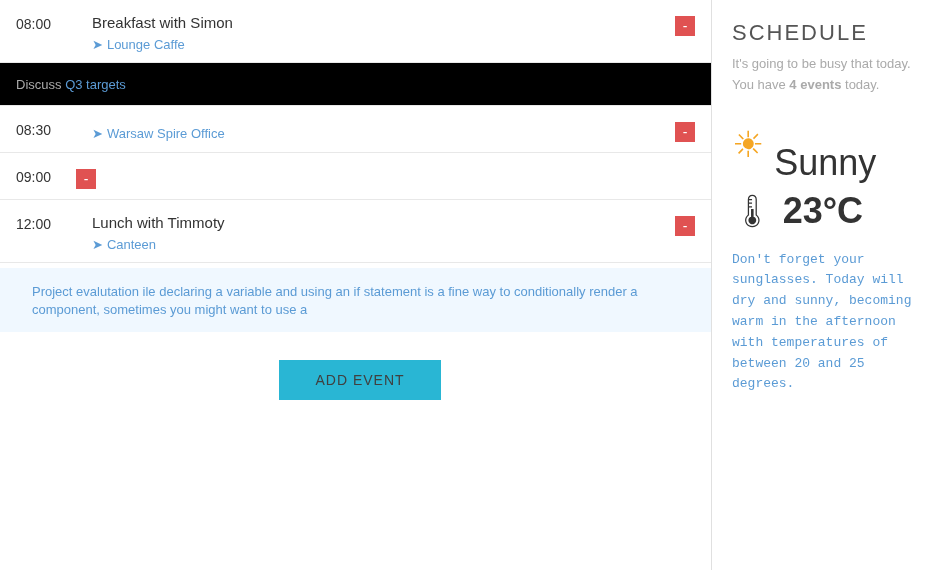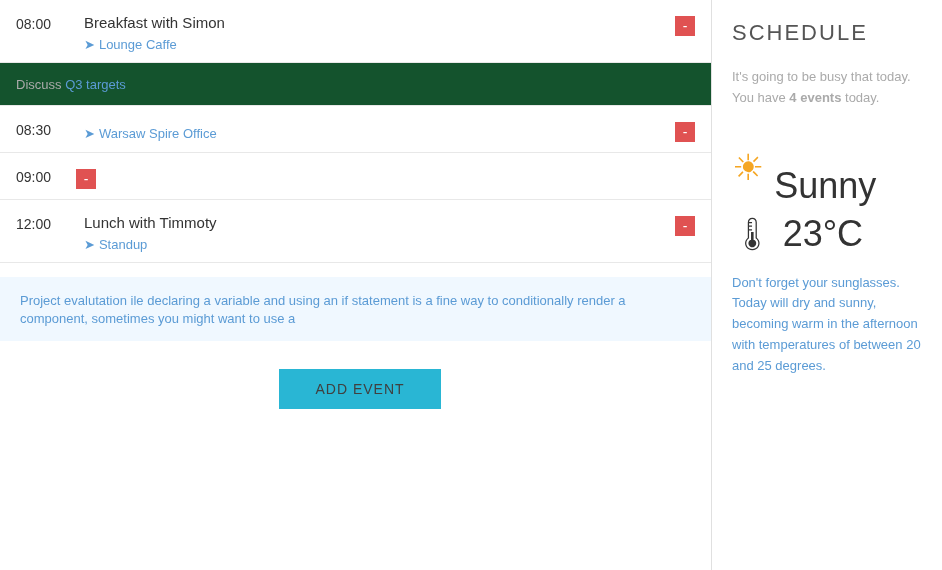--- a/index.html
+++ b/index.html
@@ -30,20 +30,21 @@
       font-size: 14px;
       font-weight: 400;
       color: #333;
       min-width: 60px;
       padding-top: 2px;
     }
 
     .event-details {
       flex: 1;
       padding-left: 8px;
+      margin-left: 8px;
     }
 
     .event-title {
       font-size: 15px;
       color: #333;
       font-weight: 400;
     }
 
     .event-location {
       font-size: 13px;
@@ -62,38 +63,38 @@
       height: 20px;
       font-size: 14px;
       line-height: 18px;
       text-align: center;
       cursor: pointer;
       flex-shrink: 0;
       margin-top: 2px;
     }
 
     .note-row {
-      background: #14532d;
+      background: #000000;
       padding: 12px 16px;
       border-bottom: 1px solid #e8e8e8;
     }
 
     .note-text {
       font-size: 13px;
       color: #aaa;
     }
 
     .note-text .highlight {
       color: #5b9bd5;
     }
 
     .note-row-blue {
       background: #f0f8ff;
-      padding: 14px 20px;
-      margin-top: 14px;
+      padding: 14px 32px;
+      margin-top: 5px;
     }
 
     .note-text-blue {
       font-size: 13px;
       color: #5b9bd5;
     }
 
     .add-event-container {
       display: flex;
       justify-content: center;
@@ -116,28 +117,28 @@
     .right-panel {
       width: 230px;
       padding: 20px 20px;
     }
 
     .schedule-title {
       font-size: 22px;
       font-weight: 300;
       color: #555;
       letter-spacing: 2px;
-      margin-bottom: 21px;
+      margin-bottom: 8px;
     }
 
     .schedule-subtitle {
       font-size: 13px;
       color: #aaa;
       line-height: 1.6;
-      margin-bottom: 20px;
+      margin-bottom: 10px;
     }
 
     .schedule-subtitle .bold {
       font-weight: bold;
       color: #aaa;
     }
 
     .weather-main {
       display: flex;
       align-items: center;
@@ -164,28 +165,29 @@
       margin-bottom: 18px;
     }
 
     .thermo-icon {
       font-size: 32px;
       color: #333;
     }
 
     .weather-temp {
       font-size: 36px;
-      font-weight: 400;
+      font-weight: 700;
       color: #333;
     }
 
     .weather-desc {
       font-size: 13px;
       color: #5b9bd5;
       line-height: 1.6;
+      font-family: Liberation Mono, monospace;
     }
   </style>
 </head>
 <body>
 
 <div class="left-panel">
 
   <div class="event-row">
     <span class="event-time">08:00</span>
     <div class="event-details">
@@ -219,21 +221,21 @@
     <span class="event-time">09:00</span>
     <button class="delete-btn">-</button>
   </div>
 
   <div class="event-row">
     <span class="event-time">12:00</span>
     <div class="event-details">
       <div class="event-title">Lunch with Timmoty</div>
       <div class="event-location">
         <span>➤</span>
-        <span>Standup</span>
+        <span>Canteen</span>
       </div>
     </div>
     <button class="delete-btn">-</button>
   </div>
 
   <div class="note-row-blue">
     <span class="note-text-blue">Project evalutation ile declaring a variable and using an if statement is a fine way to conditionally render a component, sometimes you might want to use a</span>
   </div>
 
   <div class="add-event-container">

